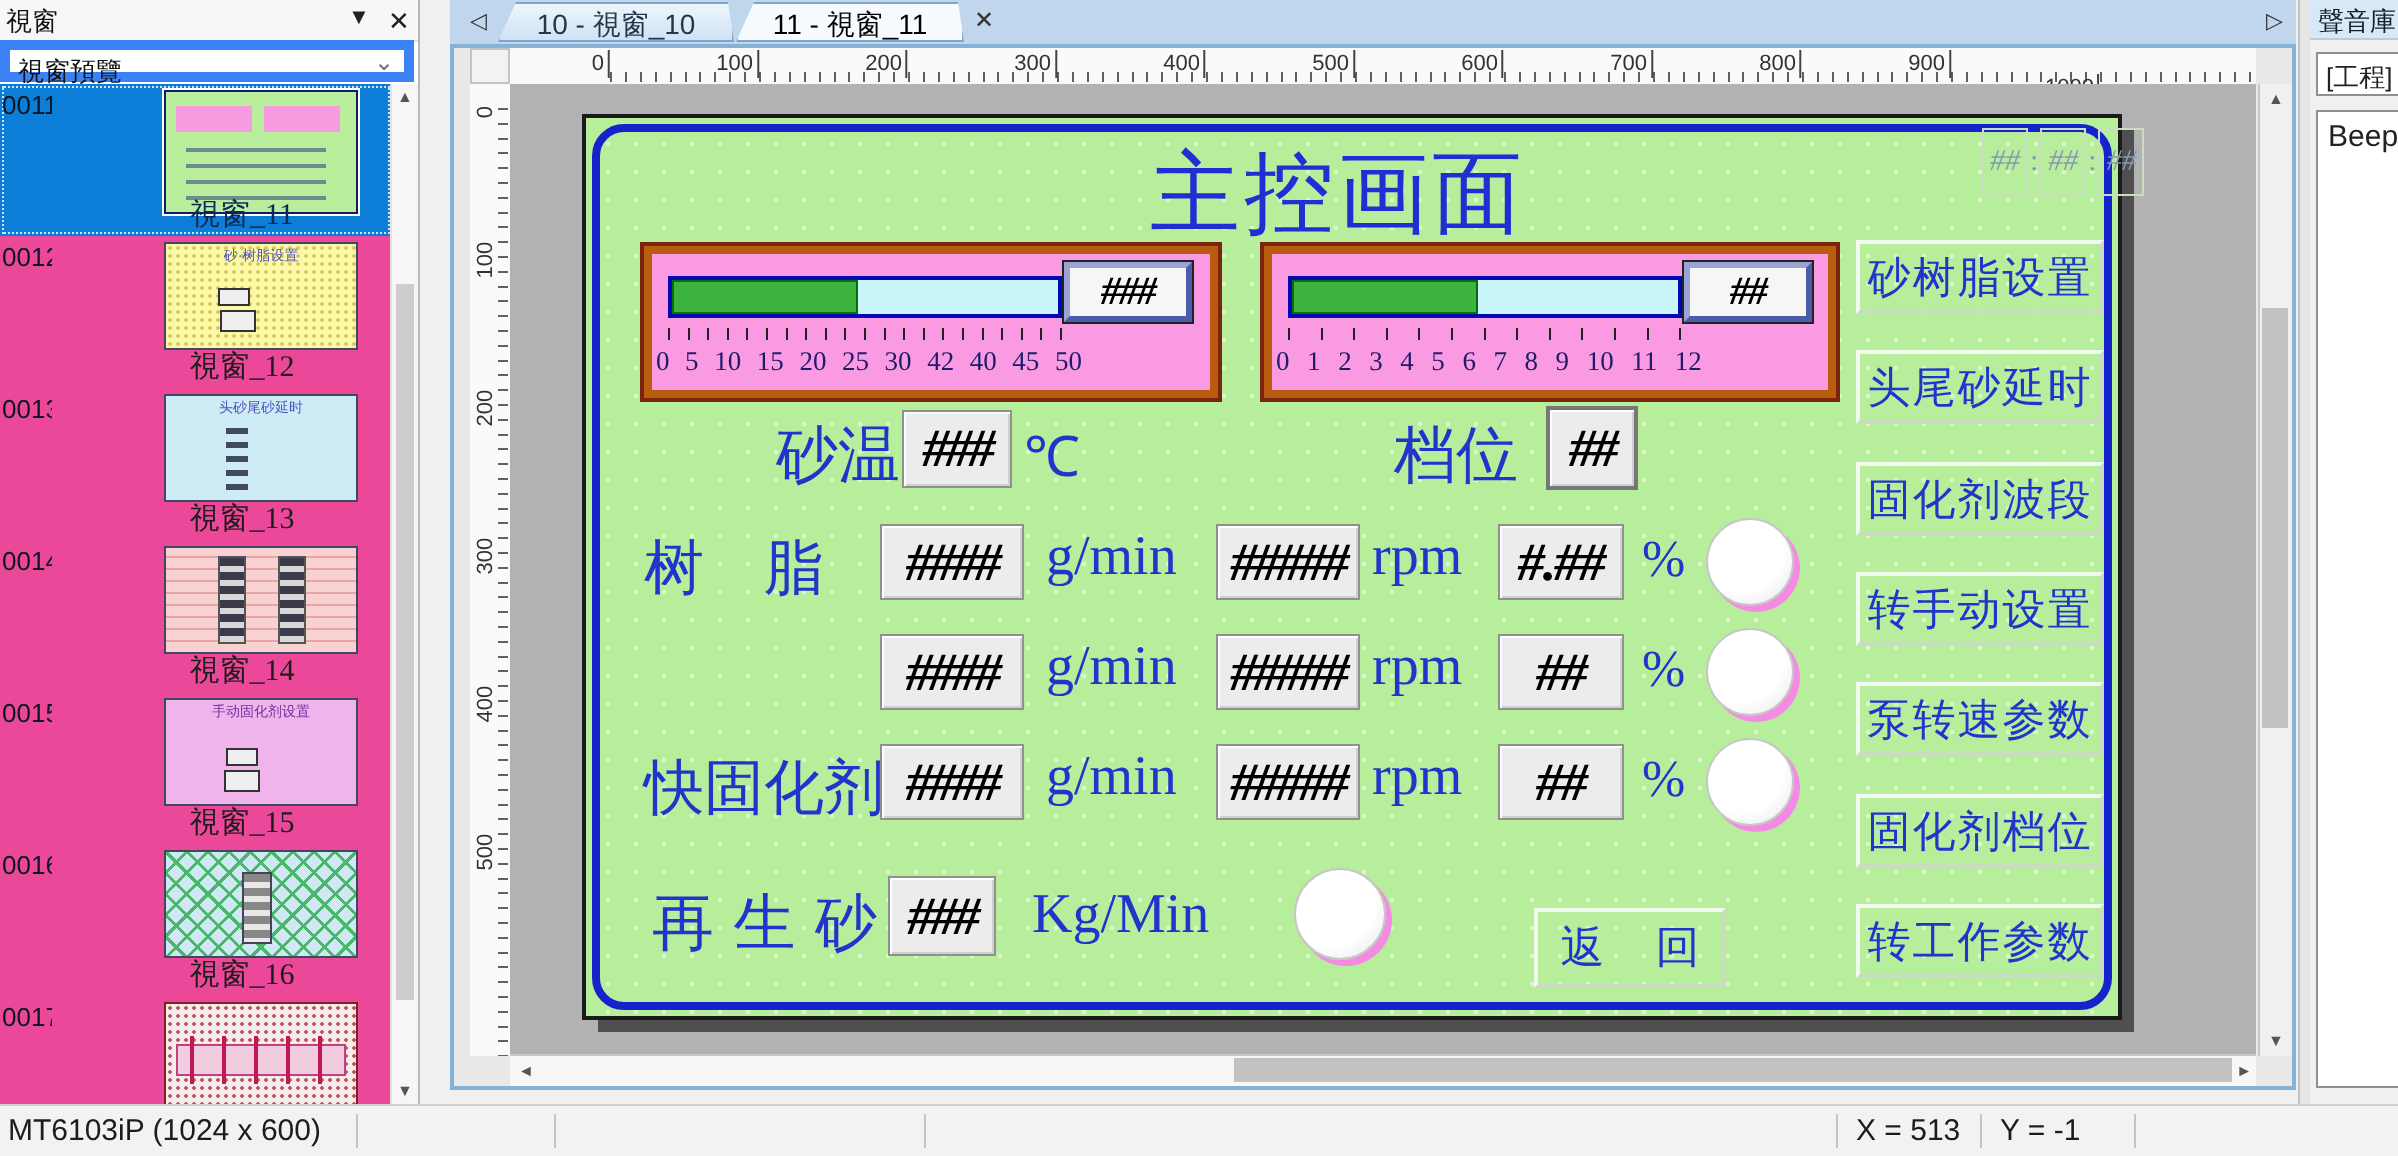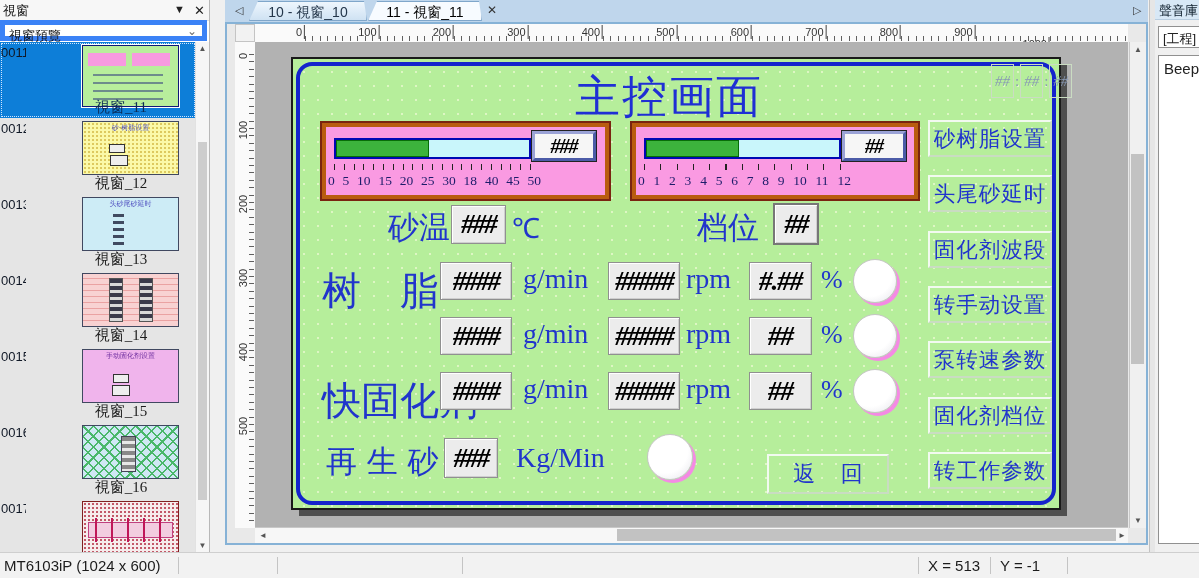--- a/index.html
+++ b/index.html
@@ -8,21 +8,21 @@
   
   #sidebar{position:absolute;left:0;top:0;width:209px;height:552px;background:#fff;border-right:1px solid #b8b8b8;overflow:hidden;}
   .sb-head{position:relative;height:20px;background:#f7f7f7;border-bottom:1px solid #e0e0e0;font-size:13px;color:#111;}
   .sb-head .ttl{position:absolute;left:3px;top:2px;}
   .sb-ico{position:absolute;top:3px;font-size:11px;color:#222;cursor:default;}
   .sb-ico.menu{left:174px;}
   .sb-ico.close{left:194px;font-size:13px;}
   .sb-combo{position:absolute;left:0px;top:20px;width:207px;height:21px;border:5px solid #3b82f6;background:#fff;font-size:13px;color:#111;box-sizing:border-box;}
   .sb-combo .lbl{position:absolute;left:4px;top:2px;}
   .sb-combo .chev{position:absolute;right:5px;top:-1px;color:#707070;font-size:12px;}
-  #wlist{position:absolute;left:0;top:42px;width:196px;bottom:0;background:#e5e5e5;overflow:hidden;}
+  #wlist{position:absolute;left:0;top:42px;width:196px;bottom:0;background:#ec4899;overflow:hidden;}
   .witem{position:relative;height:76px;}
   .witem.sel{background:#0d7ed8;outline:1px dotted #cfe4ff;outline-offset:-2px;}
   .wnum{position:absolute;left:1px;top:3px;width:25px;overflow:hidden;font-size:13px;color:#101826;white-space:nowrap;}
   .wthumb{position:absolute;left:82px;top:3px;width:95px;height:52px;border:1px solid #404860;background:#fff;overflow:hidden;}
   .witem.sel .wthumb{height:60px;border:1px solid #101878;box-shadow:0 0 0 1px #fff;}
   .wname{position:absolute;left:56px;bottom:1px;width:130px;text-align:center;font-size:15px;color:#1c1c1c;font-family:"Liberation Serif",serif;}
   .witem.sel .wname{color:#0a2a55;}
   .ttitle{position:absolute;left:0;top:1px;width:100%;text-align:center;font-size:7px;color:#5050c0;}
   
   .v-main{background:
@@ -107,40 +107,40 @@
   .runit{position:absolute;font-family:"Liberation Serif",serif;font-size:28px;color:#2135cc;white-space:nowrap;}
   #sandtemp{left:95px;top:146px;height:44px;}
   #sandtemp .glabel{left:0;top:2px;}
   #sandtemp .vbox{left:63px;top:0;width:55px;height:39px;}
   #sandtemp .runit{left:124px;top:3px;}
   #gear{left:404px;top:144px;height:46px;}
   #gear .glabel{left:0;top:4px;}
   #gear .vbox{left:76px;top:0;width:46px;height:42px;border:2px solid #777;}
   #rows{position:absolute;left:0;top:0;width:100%;height:100%;}
   .hrow{position:absolute;left:29px;width:620px;height:46px;}
-  .rlabel{position:absolute;left:0;top:3px;font-family:"Liberation Serif",serif;font-size:39px;color:#2135cc;white-space:pre;}
+  .rlabel{position:absolute;left:0;top:3px;font-family:"Liberation Serif",serif;font-size:30px;color:#2135cc;white-space:pre;}
   .hrow .b1{left:118px;top:1px;width:72px;height:38px;}
   .hrow .u1{left:201px;top:2px;}
   .hrow .b2{left:286px;top:1px;width:72px;height:38px;}
   .hrow .u2{left:364px;top:2px;}
   .hrow .b3{left:427px;top:1px;width:63px;height:38px;letter-spacing:-1px;}
   .hrow .u3{left:499px;top:4px;font-size:26px;}
   .lamp{position:absolute;width:42px;height:42px;border-radius:50%;border:1px solid #c6c6c6;
     background:radial-gradient(circle at 38% 34%, #ffffff 58%, #e4e4ea 100%);box-shadow:3px 3px 0 0 #f48ae4;}
   .hrow .lamp{left:531px;top:-2px;}
   #sandrow{left:31px;top:375px;height:48px;}
   #sandrow .glabel{left:2px;top:7px;letter-spacing:1px;}
   #sandrow .vbox{left:120px;top:4px;width:54px;height:40px;}
   #sandrow .runit{left:192px;top:8px;}
   #sandrow .lamp{left:323px;top:0;width:44px;height:44px;}
   
   .mbtn{position:absolute;left:635px;width:124px;height:37px;display:flex;align-items:center;justify-content:center;
     color:#2135cc;font-family:"Liberation Serif",serif;font-size:21.5px;letter-spacing:1px;
     border:2px solid #f2faf0;border-right-color:#c9dcc2;border-bottom-color:#c9dcc2;box-sizing:border-box;}
-  #backbtn{position:absolute;left:474px;top:395px;width:122px;height:40px;display:flex;align-items:center;justify-content:center;
+  #backbtn{position:absolute;left:474px;top:395px;width:96px;height:40px;display:flex;align-items:center;justify-content:center;
     color:#2135cc;font-family:"Liberation Serif",serif;font-size:22px;letter-spacing:10px;text-indent:10px;
     border:2px solid #f2faf0;border-right-color:#c9dcc2;border-bottom-color:#c9dcc2;box-sizing:border-box;}
   
   #divider{position:absolute;left:1149px;top:0;width:6px;height:552px;background:#e6e6e6;border-left:1px solid #c2c2c2;}
   #rpanel{position:absolute;left:1155px;top:0;width:60px;height:552px;background:#f0f0f0;overflow:hidden;}
   .rp-head{height:20px;background:#d8e8f6;border-bottom:1px solid #b8cde0;font-size:13px;color:#10202e;padding:2px 0 0 4px;box-sizing:border-box;white-space:nowrap;}
   .rp-combo{position:absolute;left:3px;top:26px;width:70px;height:22px;border:1px solid #909090;background:#fff;font-size:13px;color:#222;padding:3px 0 0 4px;box-sizing:border-box;white-space:nowrap;}
   .rp-list{position:absolute;left:3px;top:55px;width:70px;bottom:8px;border:1px solid #909090;background:#fff;font-size:15px;color:#222;padding:4px 0 0 5px;box-sizing:border-box;white-space:nowrap;}
   
   #statusbar{position:absolute;left:0;top:552px;width:1199px;height:26px;background:#f2f2f2;border-top:1px solid #cfcfcf;font-size:15px;color:#1c1c1c;}
@@ -266,21 +266,21 @@
             </div>
           <div class="ticks"></div>
           <div class="gscale">
               <div class="glab">0</div>
               <div class="glab">5</div>
               <div class="glab">10</div>
               <div class="glab">15</div>
               <div class="glab">20</div>
               <div class="glab">25</div>
               <div class="glab">30</div>
-              <div class="glab">18</div>
+              <div class="glab">42</div>
               <div class="glab">40</div>
               <div class="glab">45</div>
               <div class="glab">50</div>
             </div>
           <div class="gdisp">
               <span>###</span>
             </div>
         </div>
         <div class="gpanel g2">
           <div class="bar">

